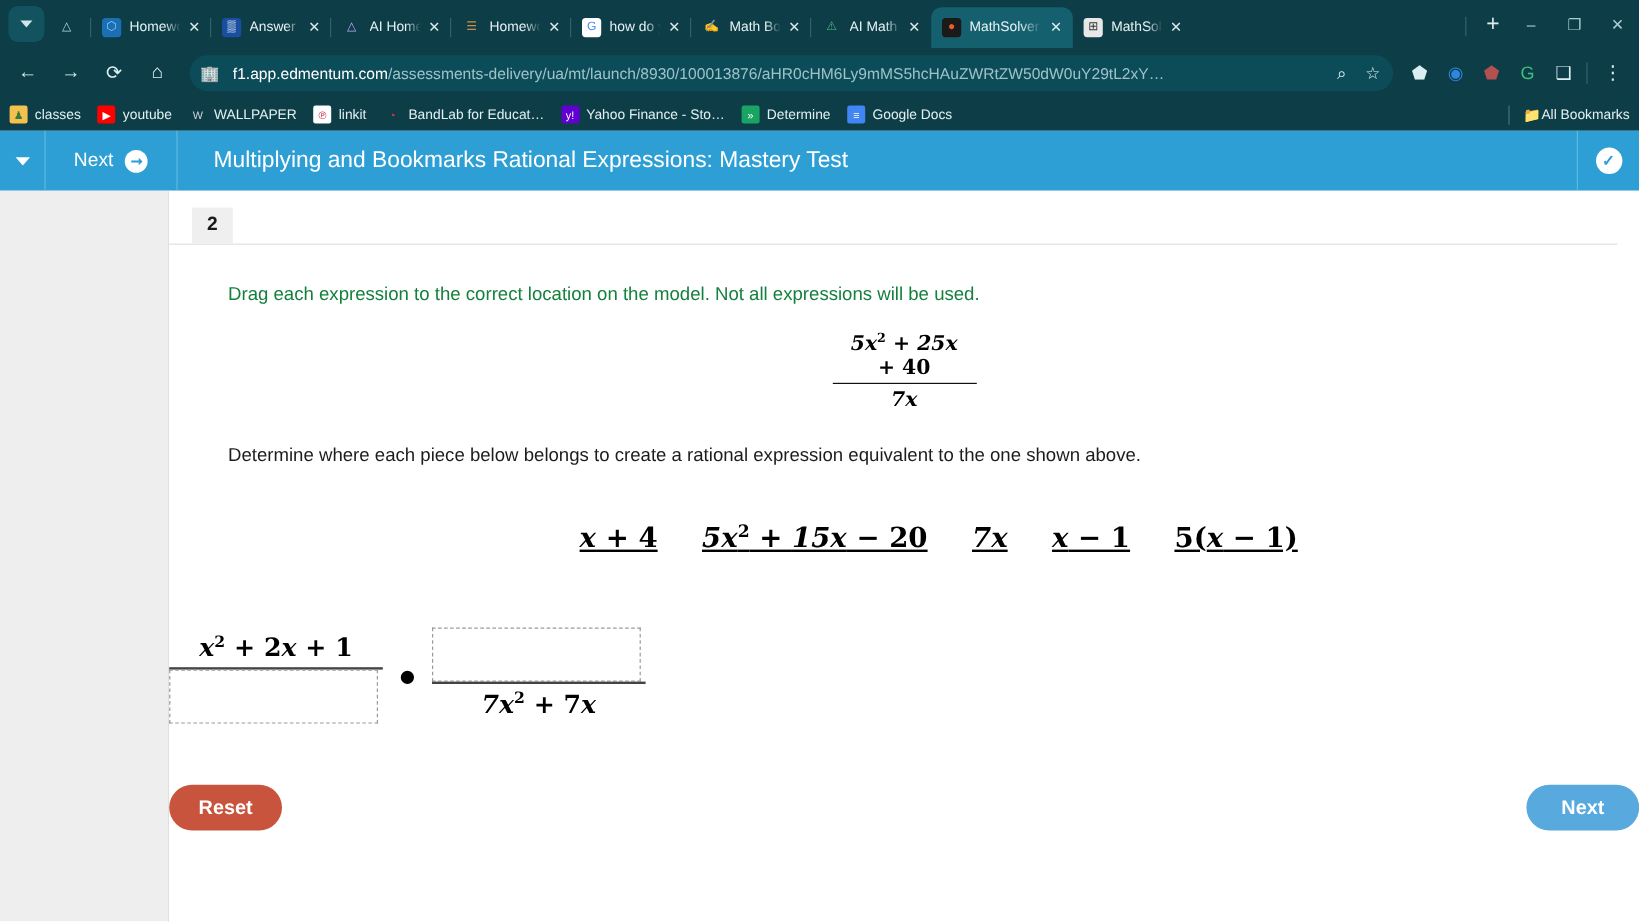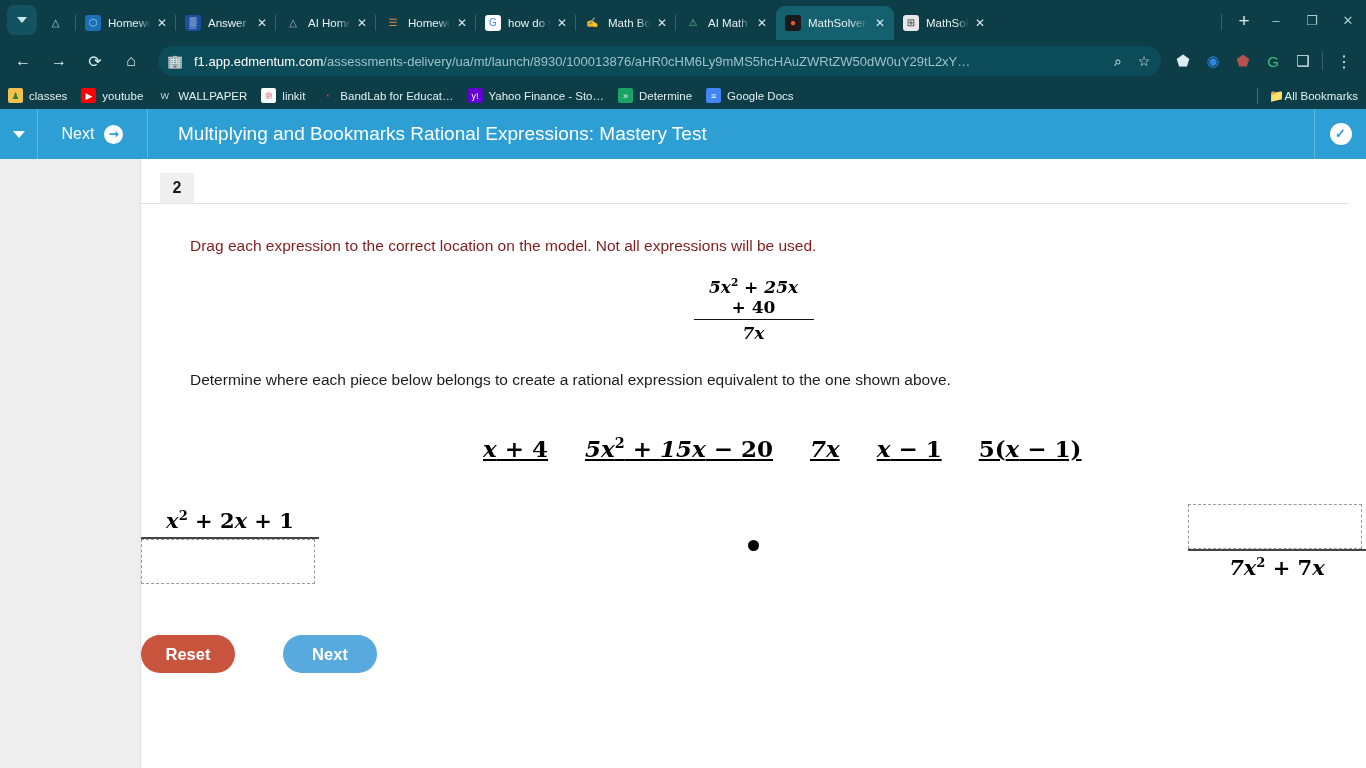--- a/index.html
+++ b/index.html
@@ -166,21 +166,21 @@
 
   .qnum-row { display: flex; align-items: flex-end; border-bottom: 1px solid #e2e2e2;
               margin-right: 18px; }
   .qnum {
     width: 34px; height: 30px; background: #efefef;
     display:flex; align-items:center; justify-content:center;
     font-size: 16px; font-weight: bold; color: #1a1a1a;
     margin-left: 19px;
   }
 
-  .prompt { font-size: 15.5px; color: #7f1d1d; padding: 33px 0 0 49px; }
+  .prompt { font-size: 15.5px; color: #15803d; padding: 33px 0 0 49px; }
   .prompt2 { font-size: 15.5px; color: #1c1c1c; padding: 28px 0 0 49px; }
 
   
   .math { font-family: "DejaVu Serif", serif; font-weight: bold; }
   .mi { font-style: italic; }
   .frac-top {
     text-align: center; padding: 0 6px 2px 6px; font-size: 17px;
   }
   .frac-bot {
     text-align: center; padding: 3px 6px 0 6px; font-size: 17px;
@@ -191,41 +191,41 @@
   .main-frac .bar { border-top: 1.6px solid #111; }
 
   .options {
     display: flex; justify-content: flex-start; gap: 37px;
     padding: 46px 0 0 342px; font-size: 23px; text-decoration: underline;
   }
   .options .opt { white-space: nowrap; }
   sup { font-size: 0.62em; vertical-align: super; line-height: 0; }
 
   .model {
-    display: flex; align-items: center; justify-content: space-between;
-    margin-top: 42px; gap: 13px;
+    display: flex; align-items: center; justify-content: flex-start;
+    margin-top: 61px; gap: 13px;
   }
   .mfrac { display: flex; flex-direction: column; align-items: stretch; }
   .mfrac .bar2 { border-top: 2px solid #444; }
   .num-text, .den-text {
     font-size: 21px; text-align: center; padding: 4px 8px;
   }
   .dropzone {
     border: 1.6px dashed #9a9a9a; height: 45px;
   }
   .dz-left { width: 174px; }
   .dz-right { width: 174px; }
   .dot {
     width: 11px; height: 11px; border-radius: 50%; background: #000;
     margin: 0 2px; align-self: center; position: relative; top: 1px;
   }
   .frac-left { width: 178px; }
   .frac-right { width: 178px; }
 
-  .buttons { display: flex; justify-content: flex-start; gap: 48px; margin-top: 51px; }
+  .buttons { display: flex; justify-content: space-between; gap: 48px; margin-top: 51px; }
   .btn {
     width: 94px; height: 38px; border-radius: 19px; border: none;
     color: #ffffff; font-size: 16.5px; font-weight: bold;
     font-family: "Liberation Sans", sans-serif;
     display: flex; align-items: center; justify-content: center;
   }
   .btn-reset { background: #c9543d; }
   .btn-next { background: #57a9de; }
 </style>
 </head>

